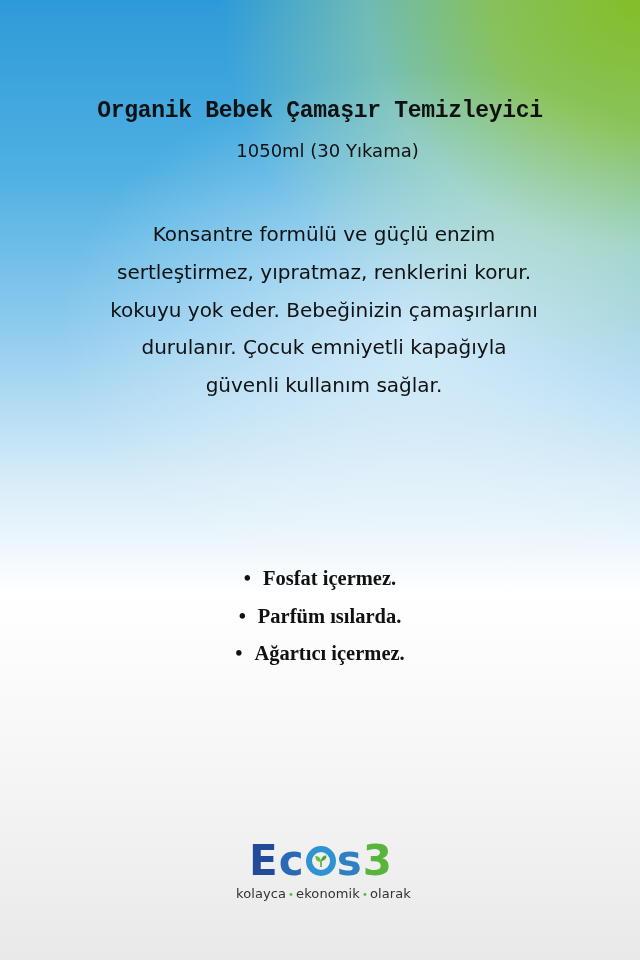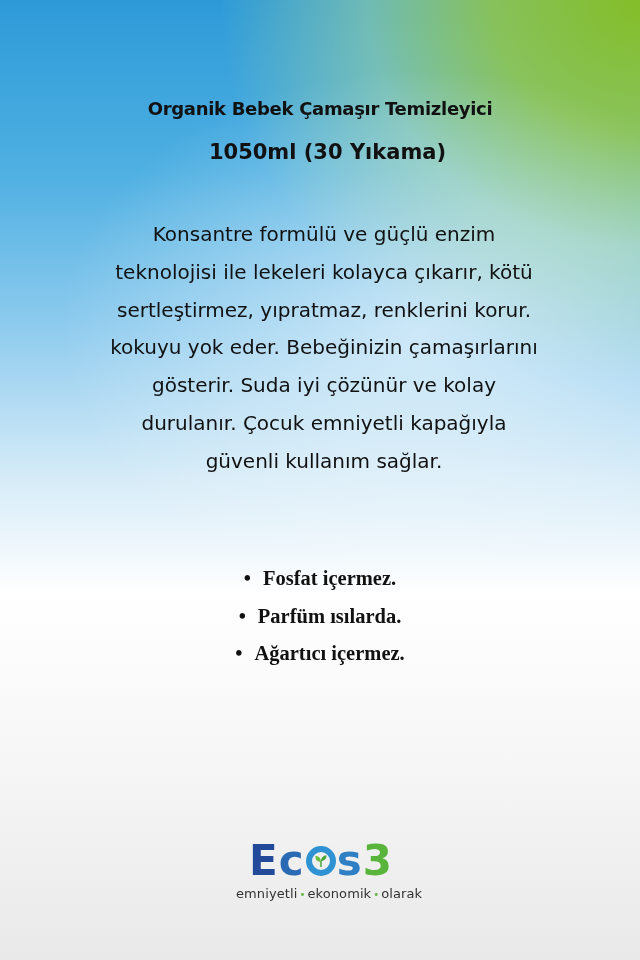--- a/index.html
+++ b/index.html
@@ -14,25 +14,25 @@
       radial-gradient(ellipse 420px 380px at 640px 0px, rgba(132,190,40,1) 0%, rgba(150,200,70,0.85) 35%, rgba(190,225,140,0.45) 65%, rgba(255,255,255,0) 100%),
       linear-gradient(180deg, #2d9ad8 0%, #4fb0e2 18%, #8ecbee 34%, #d7ecf8 50%, #ffffff 62%, #f7f7f7 78%, #e9e9e9 100%);
   }
   .bg::after {
     content: ""; position: absolute; inset: 0;
     background: radial-gradient(ellipse 360px 260px at 420px 330px, rgba(255,255,255,0.55) 0%, rgba(255,255,255,0) 100%);
   }
   .content { position: absolute; left: 0; right: 0; top: 0; text-align: center; }
   .title {
     position: absolute; top: 98px; left: 0; right: 0;
-    font-size: 18px; font-weight: bold; letter-spacing: -0.3px;
+    font-size: 23px; font-weight: bold; letter-spacing: -0.3px; font-family: Liberation Mono, monospace;
   }
   .subtitle {
     position: absolute; top: 140px; left: 15px; right: 0;
-    font-size: 21px; font-weight: bold;
+    font-size: 18px; font-weight: normal;
   }
   .desc {
     position: absolute; top: 216px; left: 78px; right: 70px;
     font-size: 20px; line-height: 37.8px;
   }
   .desc span { display: block; white-space: nowrap; }
   .features {
     position: absolute; top: 560px; left: 0; right: 0;
     list-style: none; margin: 0; padding: 0;
     font-size: 20.5px; font-weight: bold; line-height: 37.5px; font-family: Liberation Serif, serif;
@@ -64,24 +64,22 @@
 <body>
 
 <div class="bg"></div>
 
 <div class="content">
   <div class="title">Organik Bebek Çamaşır Temizleyici</div>
   <div class="subtitle">1050ml (30 Yıkama)</div>
 
   <div class="desc">
     <span>Konsantre formülü ve güçlü enzim</span>
-    <span>teknolojisi ile lekeleri kolayca çıkarır, kötü</span>
     <span>sertleştirmez, yıpratmaz, renklerini korur.</span>
     <span>kokuyu yok eder. Bebeğinizin çamaşırlarını</span>
-    <span>gösterir. Suda iyi çözünür ve kolay</span>
     <span>durulanır. Çocuk emniyetli kapağıyla</span>
     <span>güvenli kullanım sağlar.</span>
   </div>
 
   <ul class="features">
     <li><span class="bullet">•</span><span>Fosfat içermez.</span></li>
     <li><span class="bullet">•</span><span>Parfüm ısılarda.</span></li>
     <li><span class="bullet">•</span><span>Ağartıcı içermez.</span></li>
   </ul>
 
@@ -93,16 +91,16 @@
         <svg width="14" height="14" viewBox="0 0 14 14">
           <path d="M7 13 L7 7" stroke="#4aa63a" stroke-width="1.5" fill="none"></path>
           <path d="M7 8 C3 8 1 5 1.5 2 C4.5 2 7 4 7 8 Z" fill="#6cbf3f"></path>
           <path d="M7 7 C10.5 7 12.5 4.5 12.5 1.5 C9.5 1.5 7 3.5 7 7 Z" fill="#4aa63a"></path>
         </svg>
       </span>
       <span class="l4">s</span>
       <span class="l5">3</span>
     </div>
     <div class="tagline">
-      <span>emniyetli</span><span class="dot">•</span><span>ekonomik</span><span class="dot">•</span><span>olarak</span>
+      <span>kolayca</span><span class="dot">•</span><span>ekonomik</span><span class="dot">•</span><span>olarak</span>
     </div>
   </div>
 </div>
 
 </body></html>

